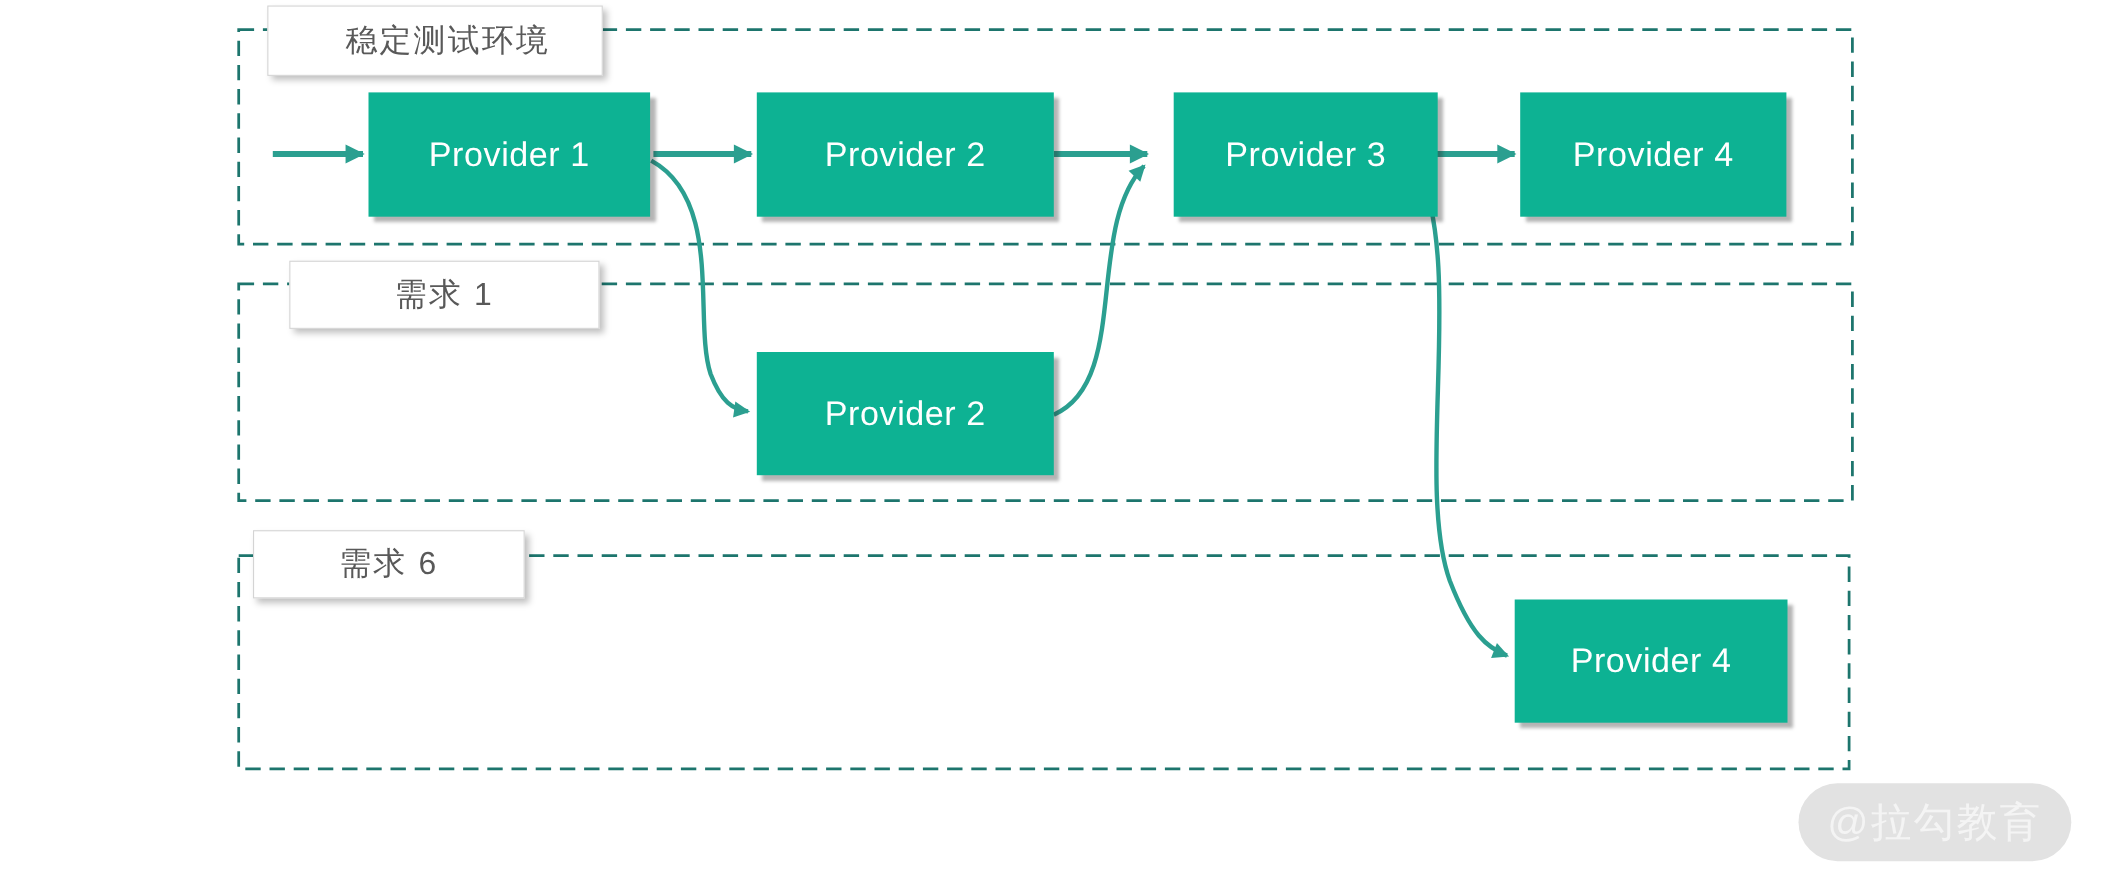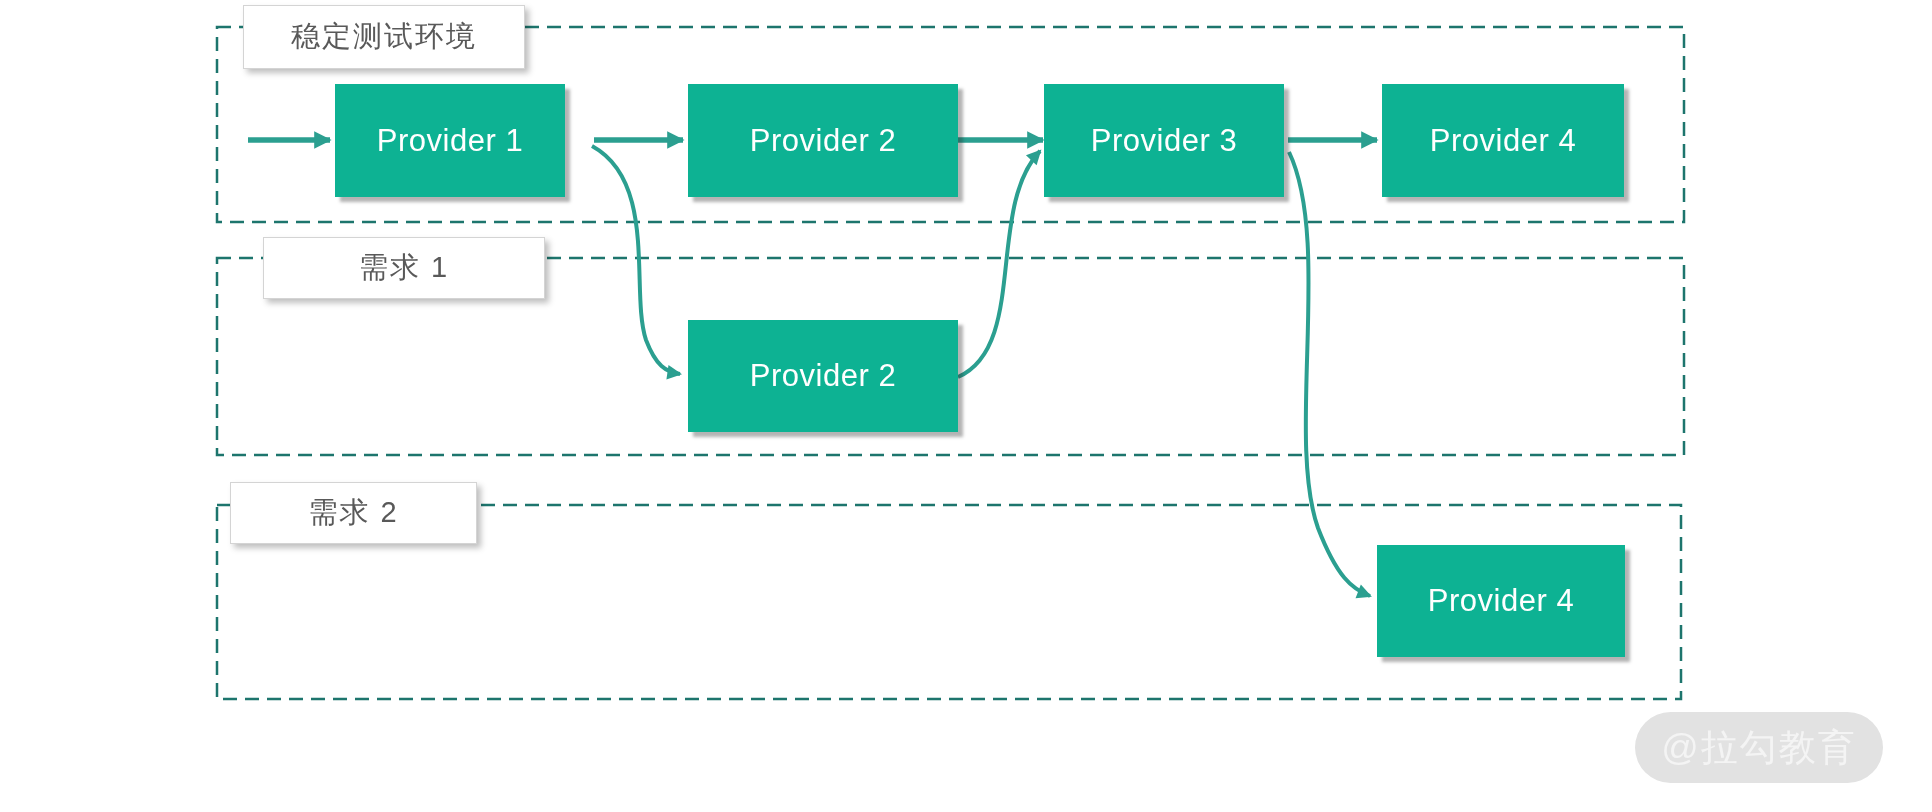--- a/index.html
+++ b/index.html
@@ -43,28 +43,28 @@
     box-shadow: 4px 4px 6px rgba(0, 0, 0, 0.25);
     color: #595959;
     display: flex;
     align-items: center;
     justify-content: center;
     font-size: 29px;
     font-weight: 500;
     letter-spacing: 2px;
   }
   
-  #n-r1p1 { left: 335px;  top: 84px;  width: 230px; height: 113px; }
+  #n-r1p1 { left: 335px;  top: 84px;  width: 256px; height: 113px; }
   #n-r1p2 { left: 688px;  top: 84px;  width: 270px; height: 113px; }
-  #n-r1p3 { left: 1044px; top: 84px;  width: 240px; height: 113px; }
+  #n-r1p3 { left: 1067px; top: 84px;  width: 240px; height: 113px; }
   #n-r1p4 { left: 1382px; top: 84px;  width: 242px; height: 113px; }
   #n-r2p2 { left: 688px;  top: 320px; width: 270px; height: 112px; }
   #n-r3p4 { left: 1377px; top: 545px; width: 248px; height: 112px; }
   
-  #lbl-r1 { left: 243px; top: 5px;   width: 280px; height: 62px; }
+  #lbl-r1 { left: 243px; top: 5px;   width: 280px; height: 62px; padding-left: 23px; }
   #lbl-r2 { left: 243px; top: 237px; width: 280px; height: 60px; margin-left: 20px; }
   #lbl-r3 { left: 230px; top: 482px; width: 245px; height: 60px; }
   #watermark {
     position: absolute;
     z-index: 2;
     left: 1635px; top: 712px;
     width: 248px; height: 71px;
     border-radius: 36px;
     background: #e2e2e2;
     color: #f4f4f4;
@@ -100,21 +100,21 @@
     <path d="M958,140 L1043,140" fill="none" stroke="#2b9f90" stroke-width="5.5" marker-end="url(#ah)"></path>
     <path d="M1288,140 L1377,140" fill="none" stroke="#2b9f90" stroke-width="5.5" marker-end="url(#ah)"></path>
 
     <path d="M592,146 C658,182 630,292 646,340 C656,366 666,372 680,374" fill="none" stroke="#2b9f90" stroke-width="4" marker-end="url(#ah2)"></path>
     <path d="M958,377 C1028,346 986,208 1040,151" fill="none" stroke="#2b9f90" stroke-width="4" marker-end="url(#ah2)"></path>
     <path d="M1289,152 C1332,242 1286,438 1318,528 C1337,577 1352,589 1370,596" fill="none" stroke="#2b9f90" stroke-width="4" marker-end="url(#ah2)"></path>
   </svg>
 
   <div class="region-label" id="lbl-r1">稳定测试环境</div>
   <div class="region-label" id="lbl-r2">需求 1</div>
-  <div class="region-label" id="lbl-r3">需求 2</div>
+  <div class="region-label" id="lbl-r3">需求 6</div>
 
   <div class="node" id="n-r1p1">Provider 1</div>
   <div class="node" id="n-r1p2">Provider 2</div>
   <div class="node" id="n-r1p3">Provider 3</div>
   <div class="node" id="n-r1p4">Provider 4</div>
   <div class="node" id="n-r2p2">Provider 2</div>
   <div class="node" id="n-r3p4">Provider 4</div>
 
   <div id="watermark">@拉勾教育</div>
 

